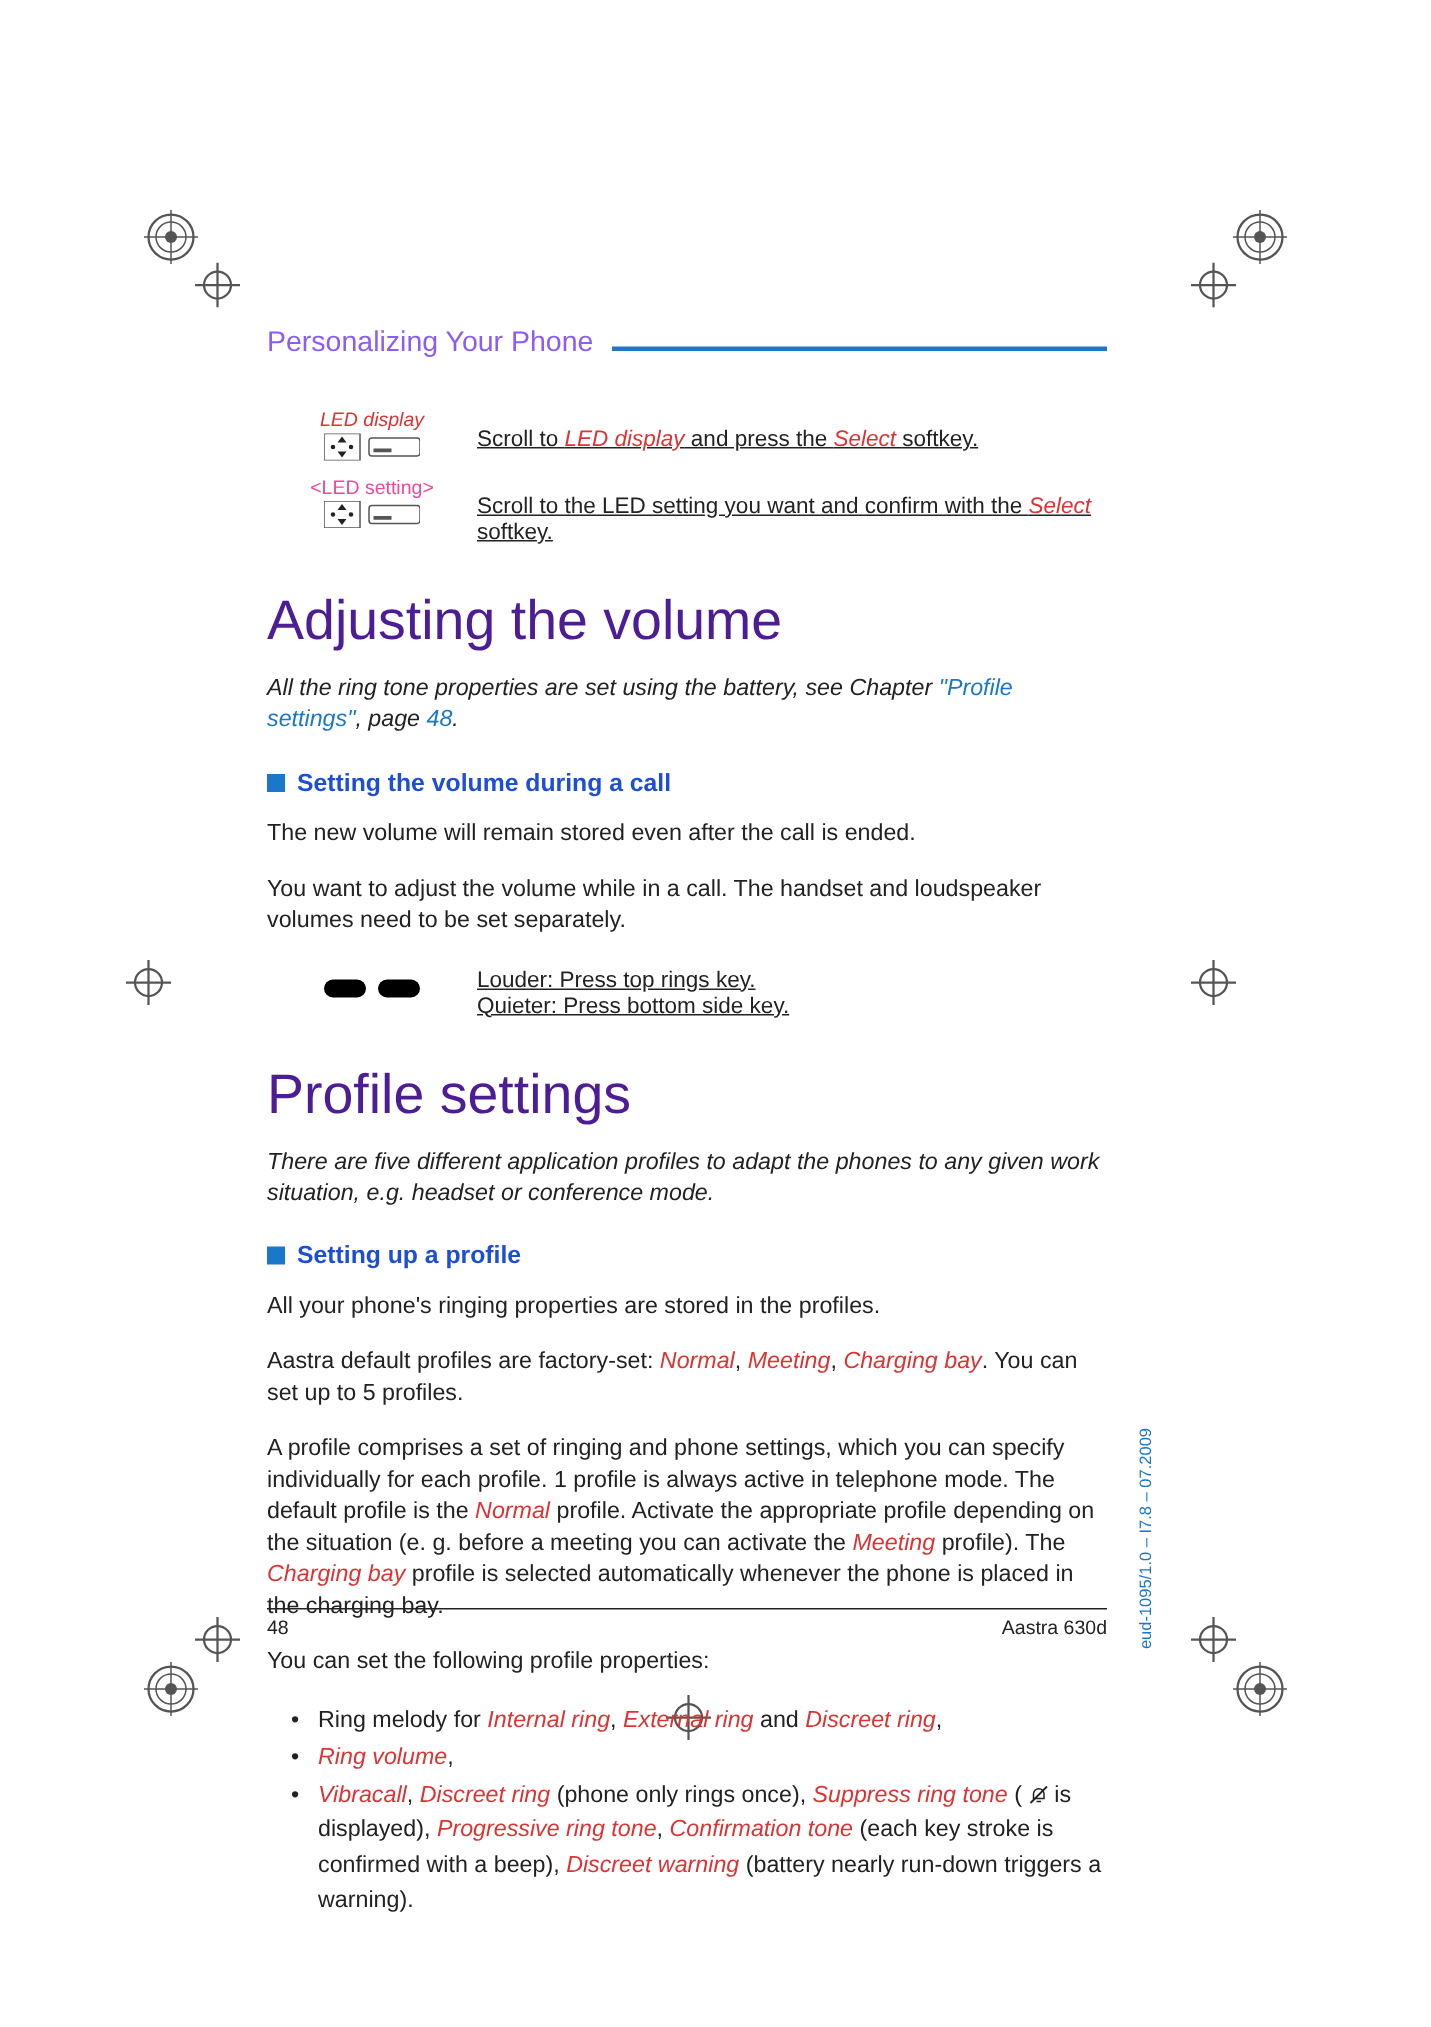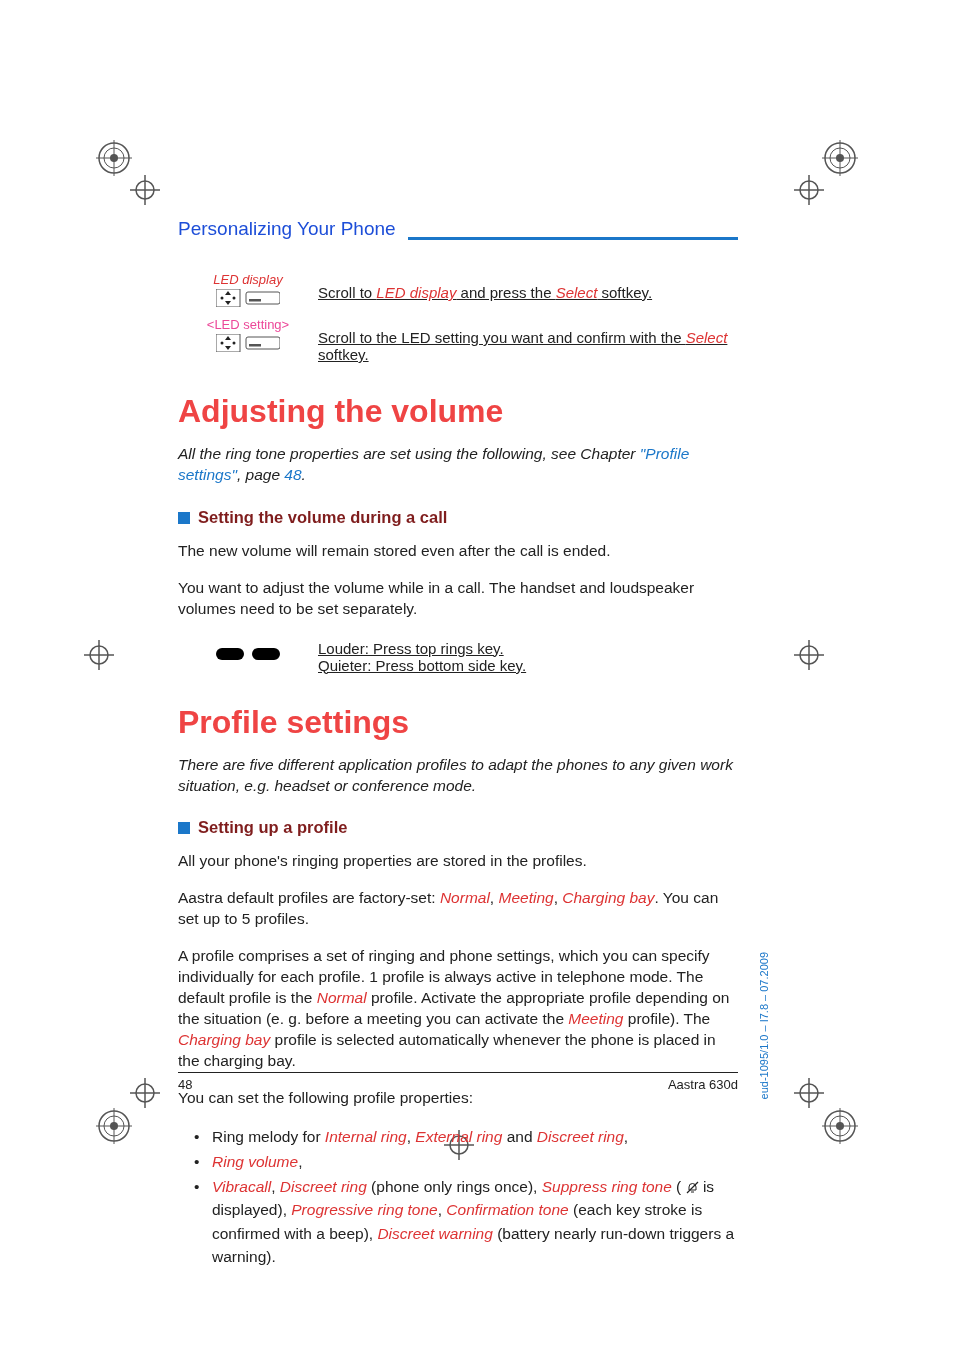--- a/index.html
+++ b/index.html
@@ -1,37 +1,37 @@
 <!DOCTYPE html>
 <html><head>
 <meta charset="utf-8">
 <style>
   @page { size: 954px 1351px; margin: 0; }
   html, body { margin: 0; padding: 0; width: 954px; height: 1351px; background: #fff; font-family: "Segoe UI", "Myriad Pro", Arial, sans-serif; color: #222; }
   .page { position: relative; width: 954px; height: 1351px; }
 
   .content { position: absolute; left: 178px; top: 218px; width: 560px; }
 
-  .running-head { font-size: 19px; color: #1d4ed8; display: flex; align-items: flex-end; margin-bottom: 32px; }
+  .running-head { font-size: 19px; color: #8b5cf6; display: flex; align-items: center; margin-bottom: 32px; }
   .running-head .rh-bar { flex: 1; height: 3px; background: #1b77c9; margin-left: 12px; margin-top: 6px; }
 
   .step-row { display: flex; align-items: flex-start; margin-bottom: 10px; }
   .step-left { width: 140px; text-align: center; font-size: 13px; }
   .step-left .step-cap-em { color: #d33; font-style: italic; display: block; margin-bottom: 2px; }
   .step-left .step-cap { color: #ec4899; display: block; margin-bottom: 2px; }
   .step-right { flex: 1; font-size: 15px; color: #222; padding-top: 12px; text-decoration: underline; }
 
   .nav-keys-icon { display: inline-block; }
   .nav-keys-icon svg { vertical-align: middle; }
 
-  h1.section-title { color: #ef4444; font-weight: 700; font-size: 32px; margin: 30px 0 14px 0; }
+  h1.section-title { color: #4c1d95; font-weight: 400; font-size: 37px; margin: 30px 0 14px 0; }
   p.intro { font-style: italic; font-size: 15.5px; margin: 0 0 22px 0; line-height: 1.35; }
   p.body { font-size: 15.5px; margin: 0 0 16px 0; line-height: 1.35; }
 
-  h2.subsection { color: #7f1d1d; font-weight: 700; font-size: 16.5px; margin: 12px 0 14px 0; }
+  h2.subsection { color: #1d4ed8; font-weight: 700; font-size: 16.5px; margin: 12px 0 14px 0; }
   h2.subsection .sq { display: inline-block; width: 12px; height: 12px; background: #1b77c9; margin-right: 8px; vertical-align: -1px; }
 
   .em-red { color: #d33; font-style: italic; }
   .em-blue { color: #1b77c9; font-style: italic; }
 
   .side-keys { display: inline-flex; gap: 8px; }
   .side-key { width: 28px; height: 12px; background: #000; border-radius: 6px; }
 
   ul.bullets { margin: 0 0 0 20px; padding: 0; font-size: 15.5px; line-height: 1.5; }
   ul.bullets li { margin-bottom: 2px; list-style: none; position: relative; padding-left: 14px; }
@@ -179,21 +179,21 @@
           </svg>
         </span>
       </div>
       <div class="step-right">
         <span>Scroll to the LED setting you want and confirm with the </span><span class="em-red">Select</span><span> softkey.</span>
       </div>
     </div>
 
     <h1 class="section-title">Adjusting the volume</h1>
     <p class="intro">
-      <span>All the ring tone properties are set using the following, see Chapter </span><span class="em-blue">"Profile settings"</span><span>, page </span><span class="em-blue">48</span><span>.</span>
+      <span>All the ring tone properties are set using the battery, see Chapter </span><span class="em-blue">"Profile settings"</span><span>, page </span><span class="em-blue">48</span><span>.</span>
     </p>
 
     <h2 class="subsection"><span class="sq"></span><span>Setting the volume during a call</span></h2>
     <p class="body">The new volume will remain stored even after the call is ended.</p>
     <p class="body">You want to adjust the volume while in a call. The handset and loudspeaker volumes need to be set separately.</p>
 
     <div class="step-row">
       <div class="step-left" style="padding-top:12px;">
         <span class="side-keys">
           <span class="side-key"></span>

